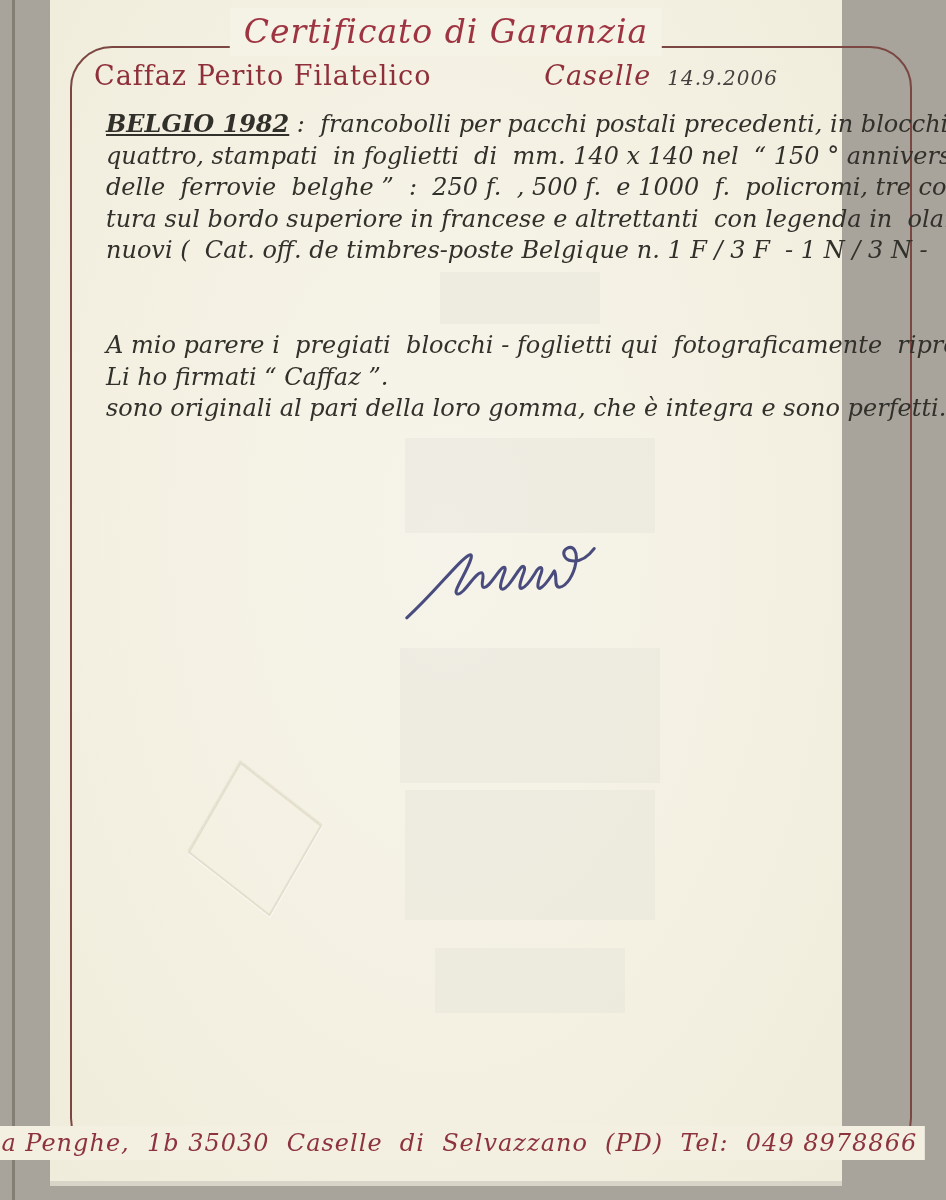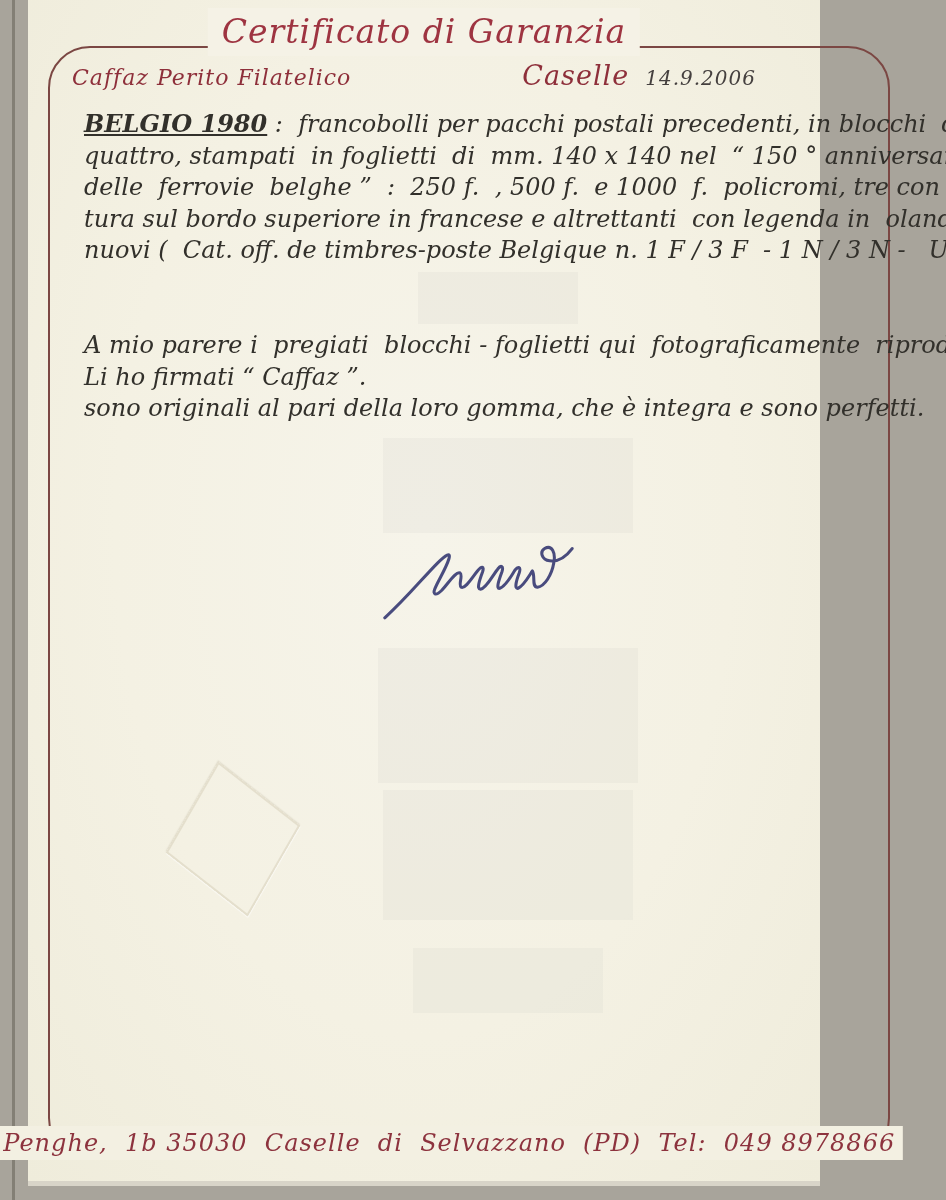--- a/index.html
+++ b/index.html
@@ -9,40 +9,40 @@
     font-family:"DejaVu Serif", serif;
     position:relative;
     overflow:hidden;
   }
   .scan{position:absolute;inset:0;width:946px;height:1200px;}
   .scanner-shadow-line{
     position:absolute;left:12px;top:0;width:3px;height:1200px;
     background:#837f75;
   }
   .paper{
-    position:absolute;left:28px;top:0;width:792px;height:1181px;
+    position:absolute;left:50px;top:0;width:792px;height:1181px;
     background:radial-gradient(ellipse at 50% 45%, #f6f4ea 0%, #f4f1e3 55%, #efecdb 100%);
     border-bottom:5px solid #d8d4c8;
   }
   .cert-border{
     position:absolute;left:20px;top:46px;width:838px;height:1110px;
     border:2px solid #7b4743;border-radius:42px;
   }
   .cert-title{
     position:absolute;left:50%;top:8px;transform:translateX(-50%);
     background:#f5f2e6;padding:0 14px;
     font-style:italic;font-size:33px;color:#9e3441;
     letter-spacing:1px;white-space:nowrap;line-height:48px;
   }
   .header-row{
     position:absolute;left:44px;right:64px;top:60px;
     display:flex;justify-content:space-between;align-items:baseline;
   }
   .expert-name{
-    font-style:italic;font-size:22px;color:#8e2f3a;letter-spacing:1px;white-space:nowrap;
+    font-size:27px;color:#8e2f3a;letter-spacing:1px;white-space:nowrap;
   }
   .place-date{display:flex;align-items:baseline;gap:16px;}
   .place{font-style:italic;font-size:27px;color:#8e2f3a;letter-spacing:1px;}
   .date{font-style:italic;font-size:20px;color:#45403f;letter-spacing:1px;}
   .para{
     position:absolute;left:56px;right:30px;
     font-style:italic;font-size:24px;line-height:31.6px;color:#32302b;
   }
   .para .tline{white-space:pre;}
   .para1{top:108px;}
@@ -87,21 +87,21 @@
 
     <div class="header-row">
       <span class="expert-name">Caffaz Perito Filatelico</span>
       <span class="place-date">
         <span class="place">Caselle</span>
         <span class="date">14.9.2006</span>
       </span>
     </div>
 
     <div class="para para1">
-      <div class="tline"><span class="lead-heading">BELGIO 1980</span><span> :  francobolli per pacchi postali precedenti, in blocchi  di</span></div>
+      <div class="tline"><span class="lead-heading">BELGIO 1982</span><span> :  francobolli per pacchi postali precedenti, in blocchi  di</span></div>
       <div class="tline">quattro, stampati  in foglietti  di  mm. 140 x 140 nel  “ 150 ° anniversario</div>
       <div class="tline">delle  ferrovie  belghe ”  :  250 f.  , 500 f.  e 1000  f.  policromi, tre con dici</div>
       <div class="tline">tura sul bordo superiore in francese e altrettanti  con legenda in  olandese,</div>
       <div class="tline">nuovi (  Cat. off. de timbres-poste Belgique n. 1 F / 3 F  - 1 N / 3 N -   Unif.</div>
     </div>
 
     <div class="para para2">
       <div class="tline">A mio parere i  pregiati  blocchi - foglietti qui  fotograficamente  riprodotti</div>
       <div class="tline">Li ho firmati “ Caffaz ”.</div>
       <div class="tline">sono originali al pari della loro gomma, che è integra e sono perfetti.</div>

